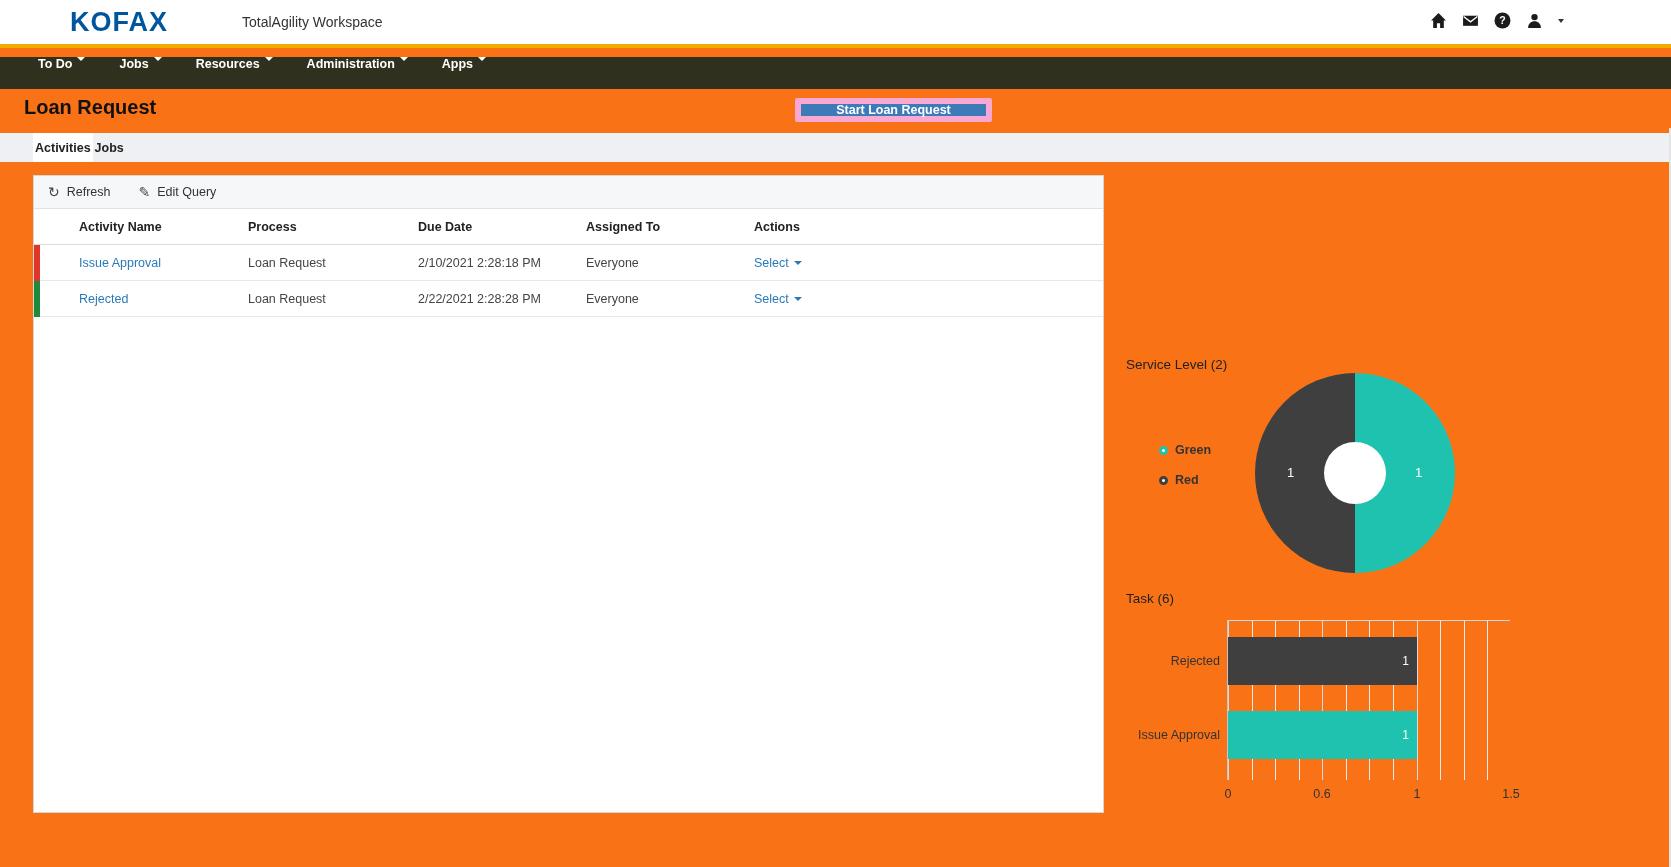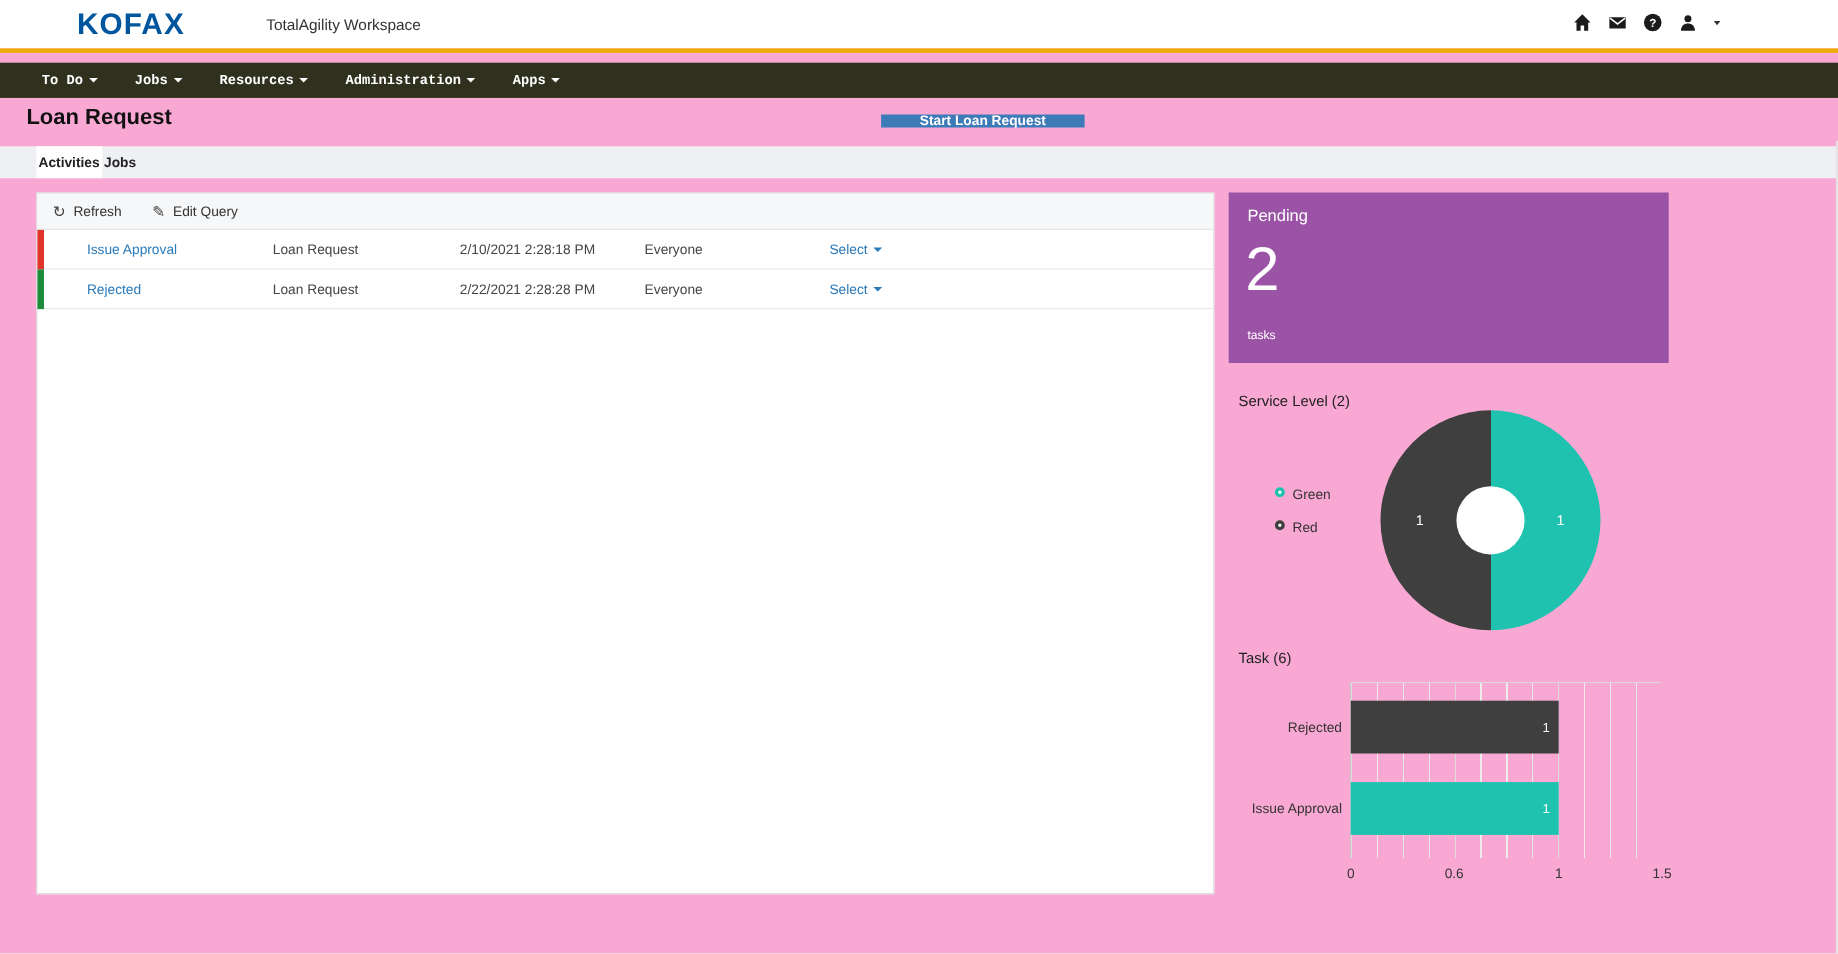--- a/index.html
+++ b/index.html
@@ -1,32 +1,32 @@
 <!DOCTYPE html>
 <html><head>
 <meta charset="utf-8">
 <style>
   * { margin:0; padding:0; box-sizing:border-box; }
   html,body { width:1671px; height:867px; background:#fff; font-family:"Liberation Sans", sans-serif; overflow:hidden; }
-  .stage { position:relative; width:1671px; height:867px; background:#f9a8d4; }
+  .stage { position:relative; width:1671px; height:867px; background:#f97316; }
 
   
   .header { position:absolute; top:0; left:0; right:0; height:44px; background:#fff; display:flex; align-items:center; }
   .logo { margin-left:70px; font-size:27px; font-weight:bold; letter-spacing:1px; color:#00569d; }
   .app-title { margin-left:74px; font-size:14px; color:#333; }
   .header-icons { position:absolute; left:1430px; top:12px; display:flex; align-items:center; gap:15px; }
   .hicon { width:17px; height:17px; display:inline-block; cursor:pointer; }
   .hicon svg { width:17px; height:17px; fill:#1b1b1b; }
   .caret { display:inline-block; width:0; height:0; border-left:4px solid transparent; border-right:4px solid transparent; border-top:4px solid currentColor; margin-left:5px; vertical-align:middle; }
   .caret.sm { border-left-width:3px; border-right-width:3px; border-top-width:4px; color:#333; margin-left:0; }
   .accent-line { position:absolute; top:44px; left:0; right:0; height:4px; background:#f0ab00; }
 
   
   .nav { position:absolute; top:57px; left:0; right:0; height:32px; background:#30301e; display:flex; align-items:stretch; padding-left:21px; }
-  .nav-item { color:#fff; font-size:12.5px; font-weight:bold; display:flex; align-items:center; padding:0 17px; cursor:pointer;font-family:Liberation Mono, monospace; }
+  .nav-item { color:#fff; font-size:12.5px; font-weight:bold; display:flex; align-items:flex-start; padding:0 17px; cursor:pointer; }
 
   
   .page-title { position:absolute; left:24px; top:96px; font-size:20px; font-weight:bold; color:#111; }
   .start-btn { position:absolute; left:795px; top:98px; width:197px; height:24px; background:#3d7ab8; border:6px solid #f9a8d4; border-radius:2px; color:#fff; font-size:12.5px; display:flex; align-items:center; justify-content:center; cursor:pointer;font-weight:bold; }
 
   
   .tabstrip { position:absolute; top:133px; left:0; right:0; height:29px; background:#eef0f3; display:flex; align-items:stretch; padding-left:33px; }
   .tab { font-size:12.5px; font-weight:bold; color:#222; display:flex; align-items:center; padding:0 2px; cursor:pointer; }
   .tab.active { background:#fff; }
 
@@ -54,21 +54,21 @@
   .task-title { top:416px; }
 
   .donut { position:absolute; left:138px; top:198px; width:200px; height:200px; border-radius:50%;
            background:conic-gradient(#1fc2af 0deg 180deg, #3f3f3f 180deg 360deg); }
   .donut::after { content:""; position:absolute; left:69px; top:69px; width:62px; height:62px; background:#fff; border-radius:50%; }
   .donut-val { position:absolute; color:#fff; font-size:13px; }
   .donut-val.left { left:32px; top:92px; }
   .donut-val.right { left:160px; top:92px; }
 
   .legend { position:absolute; left:42px; top:268px; display:flex; flex-direction:column; gap:16px; }
-  .legend-item { display:flex; gap:7px; font-size:12.5px; color:#333; cursor:pointer; }
+  .legend-item { display:flex; align-items:center; gap:7px; font-size:12.5px; color:#333; cursor:pointer;font-weight:bold; }
   .legend-marker { width:9px; height:9px; border-radius:50%; border:3px solid #000; background:#fff; }
 
   .barchart { position:absolute; left:110px; top:445px; width:283px; height:160px;
               border-left:1px solid #c6c6c6; border-top:1px solid #d9d9d9;
               background-image:
                 repeating-linear-gradient(to right, #dcdcdc 0 1px, transparent 1px 94.33px),
                 repeating-linear-gradient(to right, #ececec 0 1px, transparent 1px 23.58px); }
   .bar { position:absolute; left:0; height:48px; width:189px; }
   .bar.b1 { top:16px; }
   .bar.b2 { top:90px; }
@@ -153,20 +153,27 @@
       <div class="tool-btn">
         <span class="tool-glyph">↻</span>
         <span>Refresh</span>
       </div>
       <div class="tool-btn">
         <span class="tool-glyph">✎</span>
         <span>Edit Query</span>
       </div>
     </div>
 
+    <div class="thead">
+      <div>Activity Name</div>
+      <div>Process</div>
+      <div>Due Date</div>
+      <div>Assigned To</div>
+      <div>Actions</div>
+    </div>
 
     <div class="trow">
       <span class="indicator" style="background: rgb(224, 53, 43);"></span>
       <div><a class="link">Issue Approval</a></div>
       <div>Loan Request</div>
       <div>2/10/2021 2:28:18 PM</div>
       <div>Everyone</div>
       <div><span class="select-link"><span>Select</span><span class="caret"></span></span></div>
     </div>
 
@@ -175,25 +182,20 @@
       <div><a class="link">Rejected</a></div>
       <div>Loan Request</div>
       <div>2/22/2021 2:28:28 PM</div>
       <div>Everyone</div>
       <div><span class="select-link"><span>Select</span><span class="caret"></span></span></div>
     </div>
   </div>
 
   <div class="sidebar">
 
-    <div class="pending-card" style="background: rgb(155, 83, 165);">
-      <div class="pending-title">Pending</div>
-      <div class="pending-count">2</div>
-      <div class="pending-sub">tasks</div>
-    </div>
 
     <div class="chart-title service-title">Service Level (2)</div>
 
     <div class="legend">
       <div class="legend-item">
         <span class="legend-marker" style="border-color: rgb(31, 194, 175);"></span>
         <span>Green</span>
       </div>
       <div class="legend-item">
         <span class="legend-marker" style="border-color: rgb(63, 63, 63);"></span>

